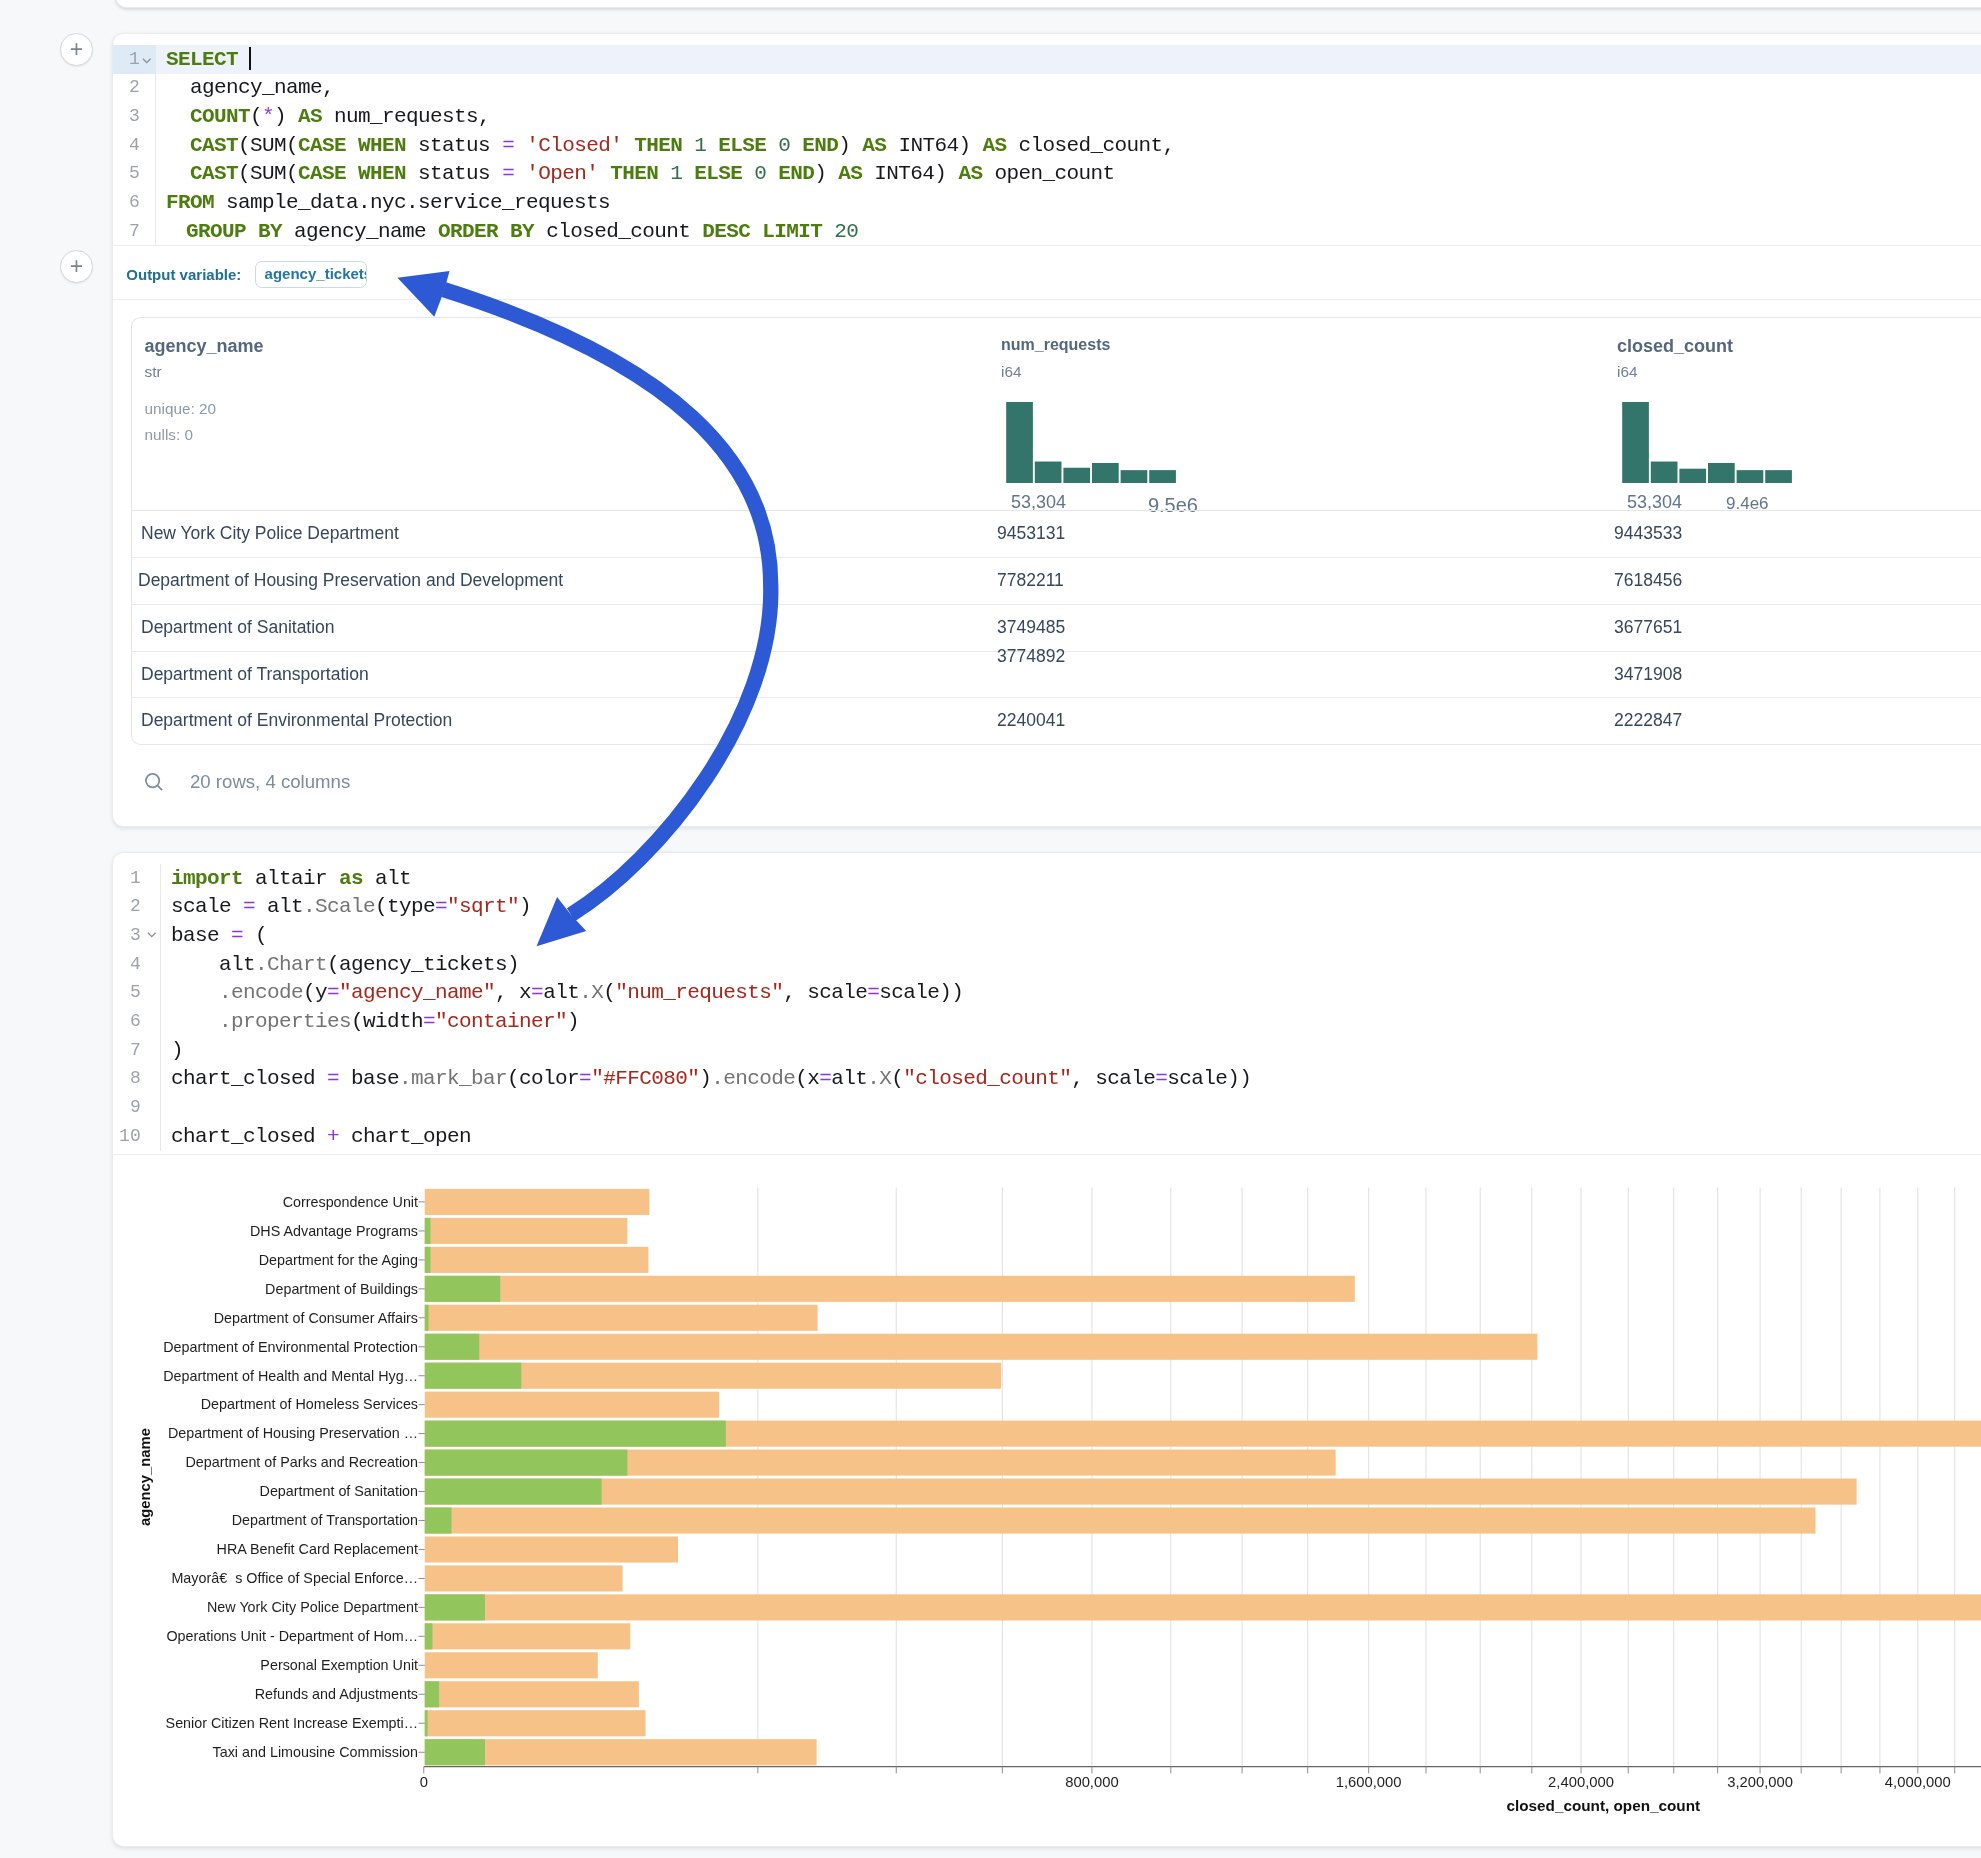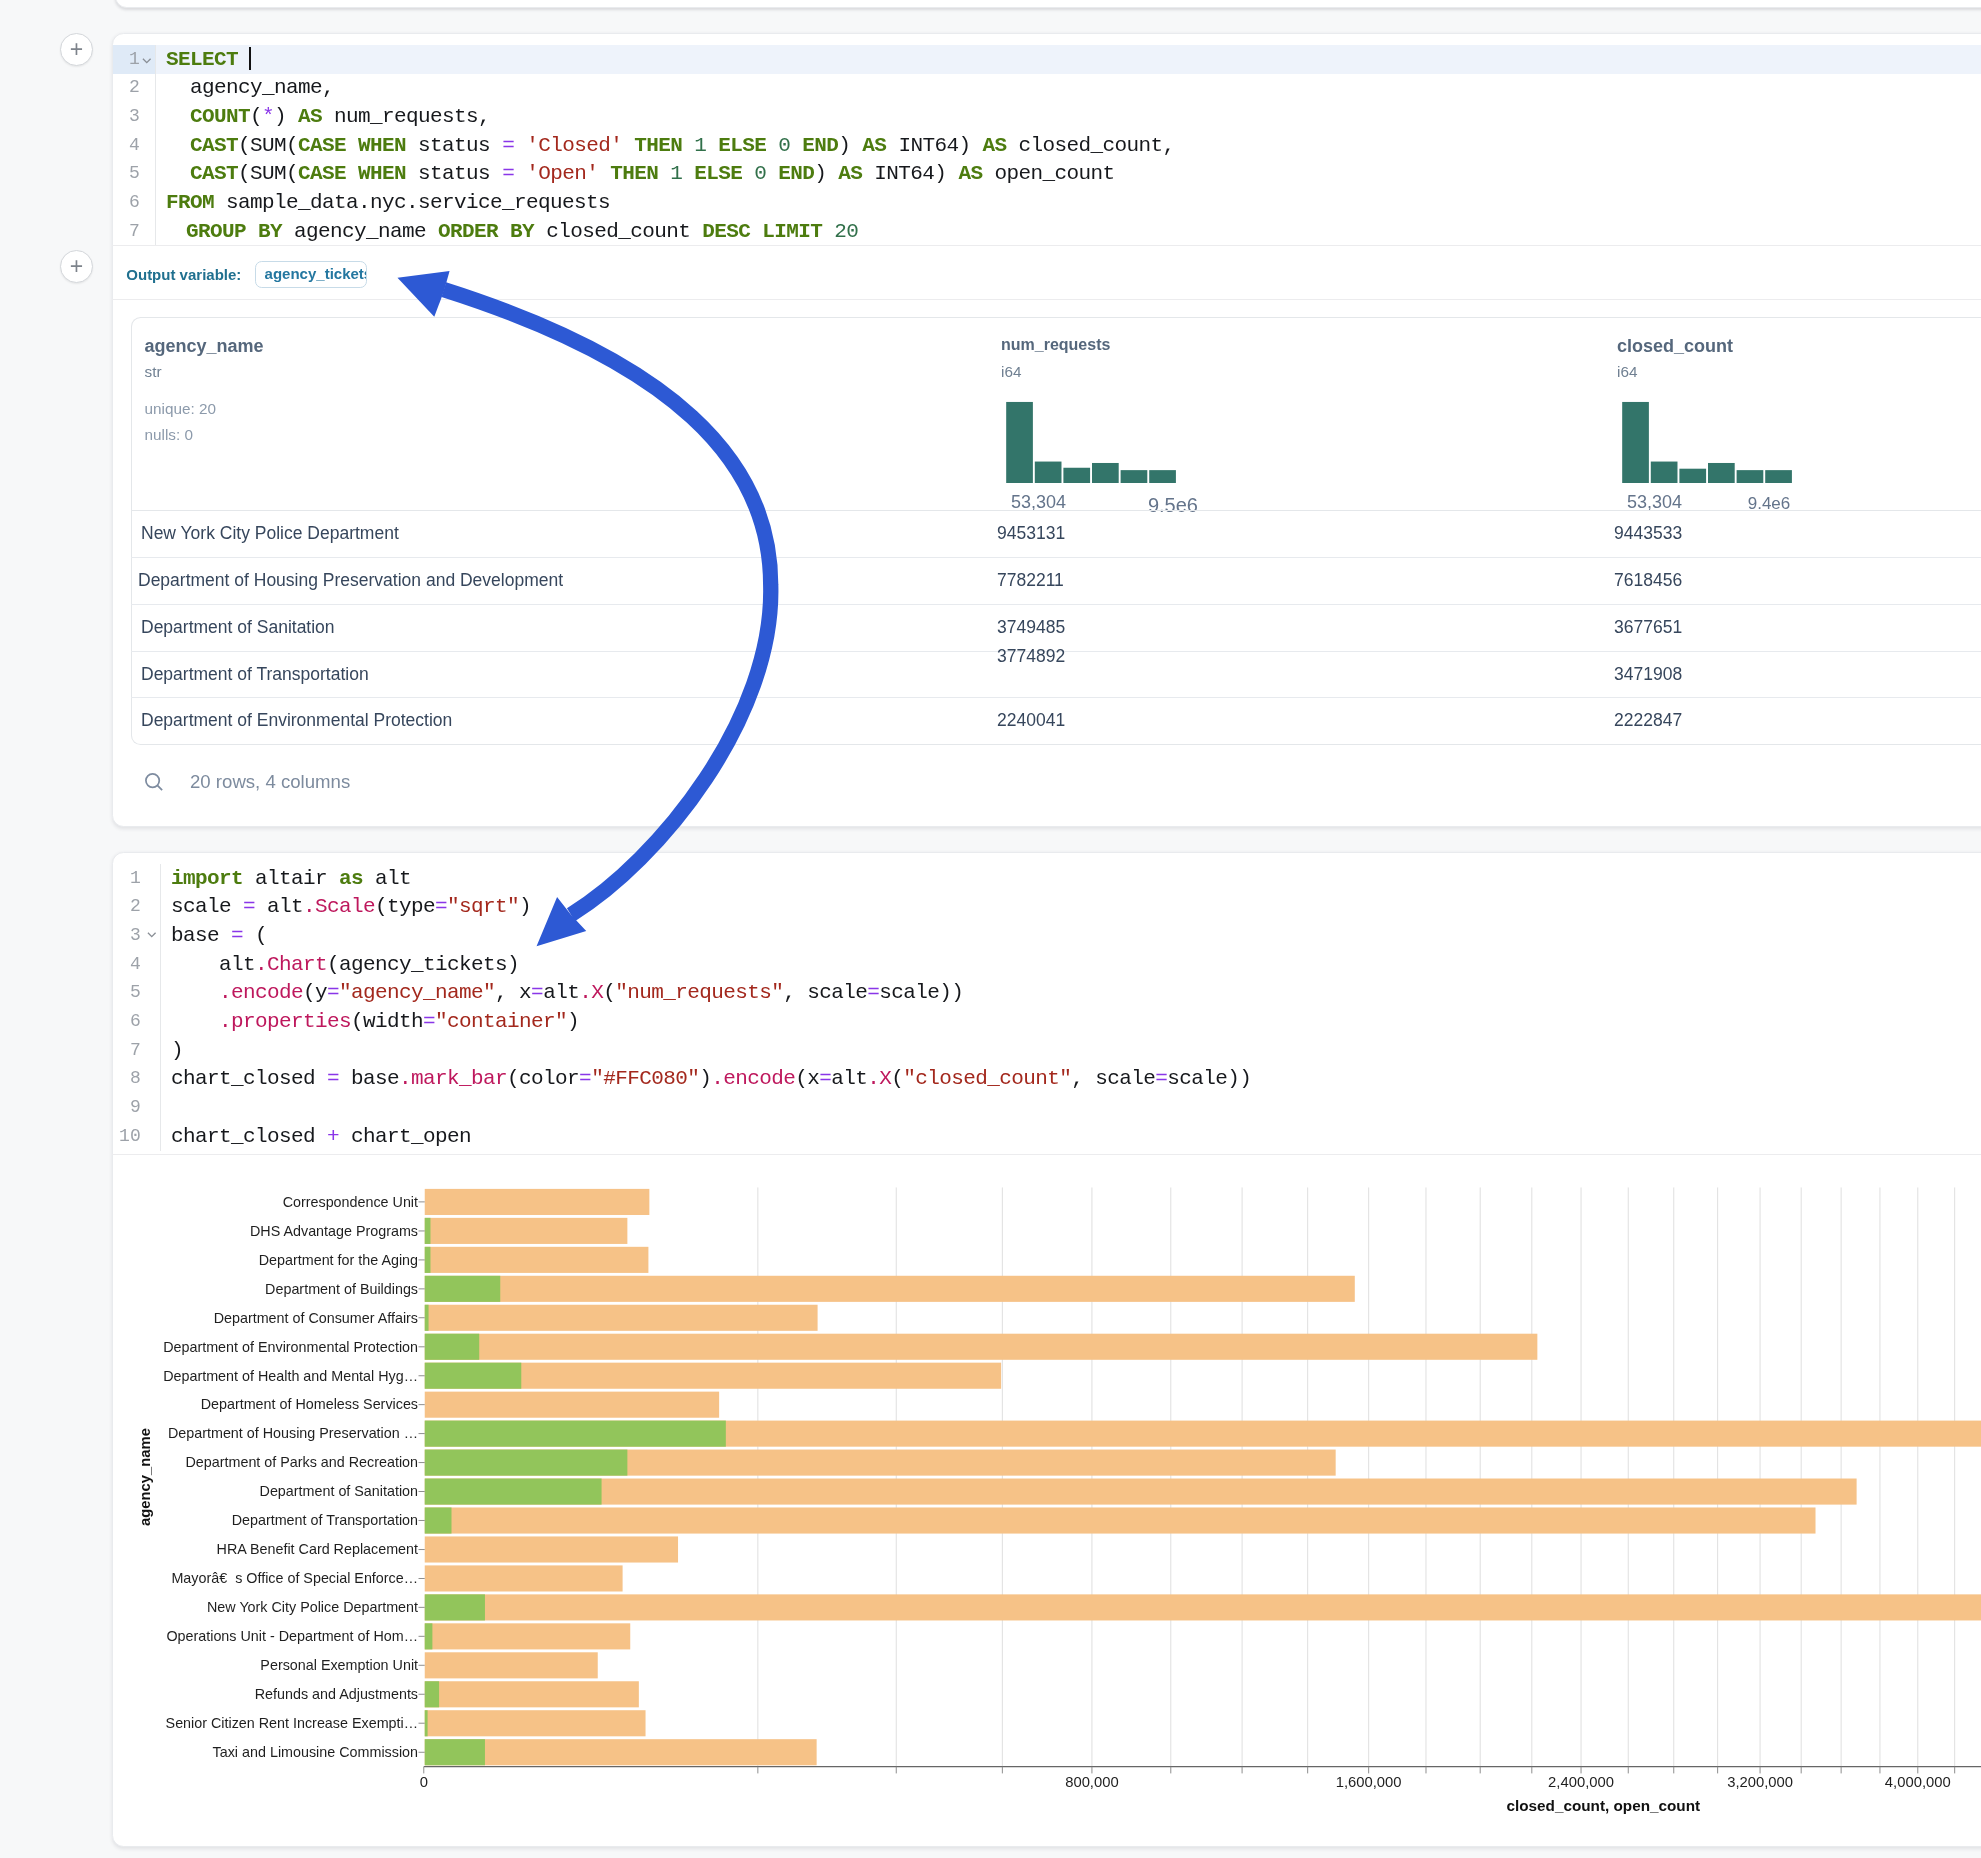--- a/index.html
+++ b/index.html
@@ -13,21 +13,21 @@
   .code-line { position:absolute; left:165px; height:29px; line-height:29px;
                font-family:"Liberation Mono", monospace; font-size:21px; letter-spacing:-0.6px;
                white-space:pre; color:#16181c; }
   .lnum { position:absolute; height:29px; line-height:29px; width:32.5px;
           font-family:"Liberation Mono", monospace; font-size:18px;
           color:#9da2a9; text-align:right; }
   .kw { color:#4d7c0f; font-weight:bold; }
   .op { color:#8a36e8; }
   .st { color:#a3281d; }
   .nu { color:#31704a; }
-  .fn { color:#be185d; }
+  .fn { color:#737373; }
   .plusbtn { position:absolute; width:33px; height:33px; border:1.4px solid #d4d7db;
              border-radius:50%; background:#fff; color:#7d838b; font-size:23px;
              line-height:30px; text-align:center; font-weight:300;
              box-shadow:0 1px 1.9px rgba(0,0,0,0.07); }
   .sep { position:absolute; left:0; right:0; height:1px; background:#ececee; }
   .rowtext { position:absolute; font-size:17.5px; color:#36465c; height:47px; line-height:47px; white-space:pre; }
 </style>
 </head>
 <body>
 <div id="page">
@@ -96,21 +96,21 @@
     <div class="abs" style="left:1505px; top:330px; font-size:15.3px; color:#708092;">i64</div>
     <svg class="abs" style="left:1510px; top:368px;" width="172" height="82" viewBox="0 0 180 86">
       <rect x="0" y="1" width="28" height="85" fill="#33756a"></rect>
       <rect x="30" y="63.5" width="28" height="22.5" fill="#33756a"></rect>
       <rect x="60" y="71" width="28" height="15" fill="#33756a"></rect>
       <rect x="90" y="65" width="28" height="21" fill="#33756a"></rect>
       <rect x="120" y="72.5" width="28" height="13.5" fill="#33756a"></rect>
       <rect x="150" y="72.5" width="28" height="13.5" fill="#33756a"></rect>
     </svg>
     <div class="abs" style="left:1515px; top:459px; font-size:18px; color:#64748b;">53,304</div>
-    <div class="abs" style="left:1614px; top:461px; width:86px; text-align:center; font-size:17px; color:#64748b;">9.4e6</div>
+    <div class="abs" style="left:1614px; top:461px; width:86px; text-align:left; font-size:17px; color:#64748b;">9.4e6</div>
 
     <div class="abs" style="left:19px; top:477px; width:1851px; height:1px; background:#e4e7ea;"></div>
 
     <div class="rowtext" style="left:29px; top:477px;">New York City Police Department</div>
     <div class="rowtext" style="left:885px; top:477px;">9453131</div>
     <div class="rowtext" style="left:1502px; top:477px;">9443533</div>
     <div class="abs" style="left:19px; top:524px; width:1851px; height:1px; background:#e7eaee;"></div>
     <div class="rowtext" style="left:26px; top:524px;">Department of Housing Preservation and Development</div>
     <div class="rowtext" style="left:885px; top:524px;">7782211</div>
     <div class="rowtext" style="left:1502px; top:524px;">7618456</div>

